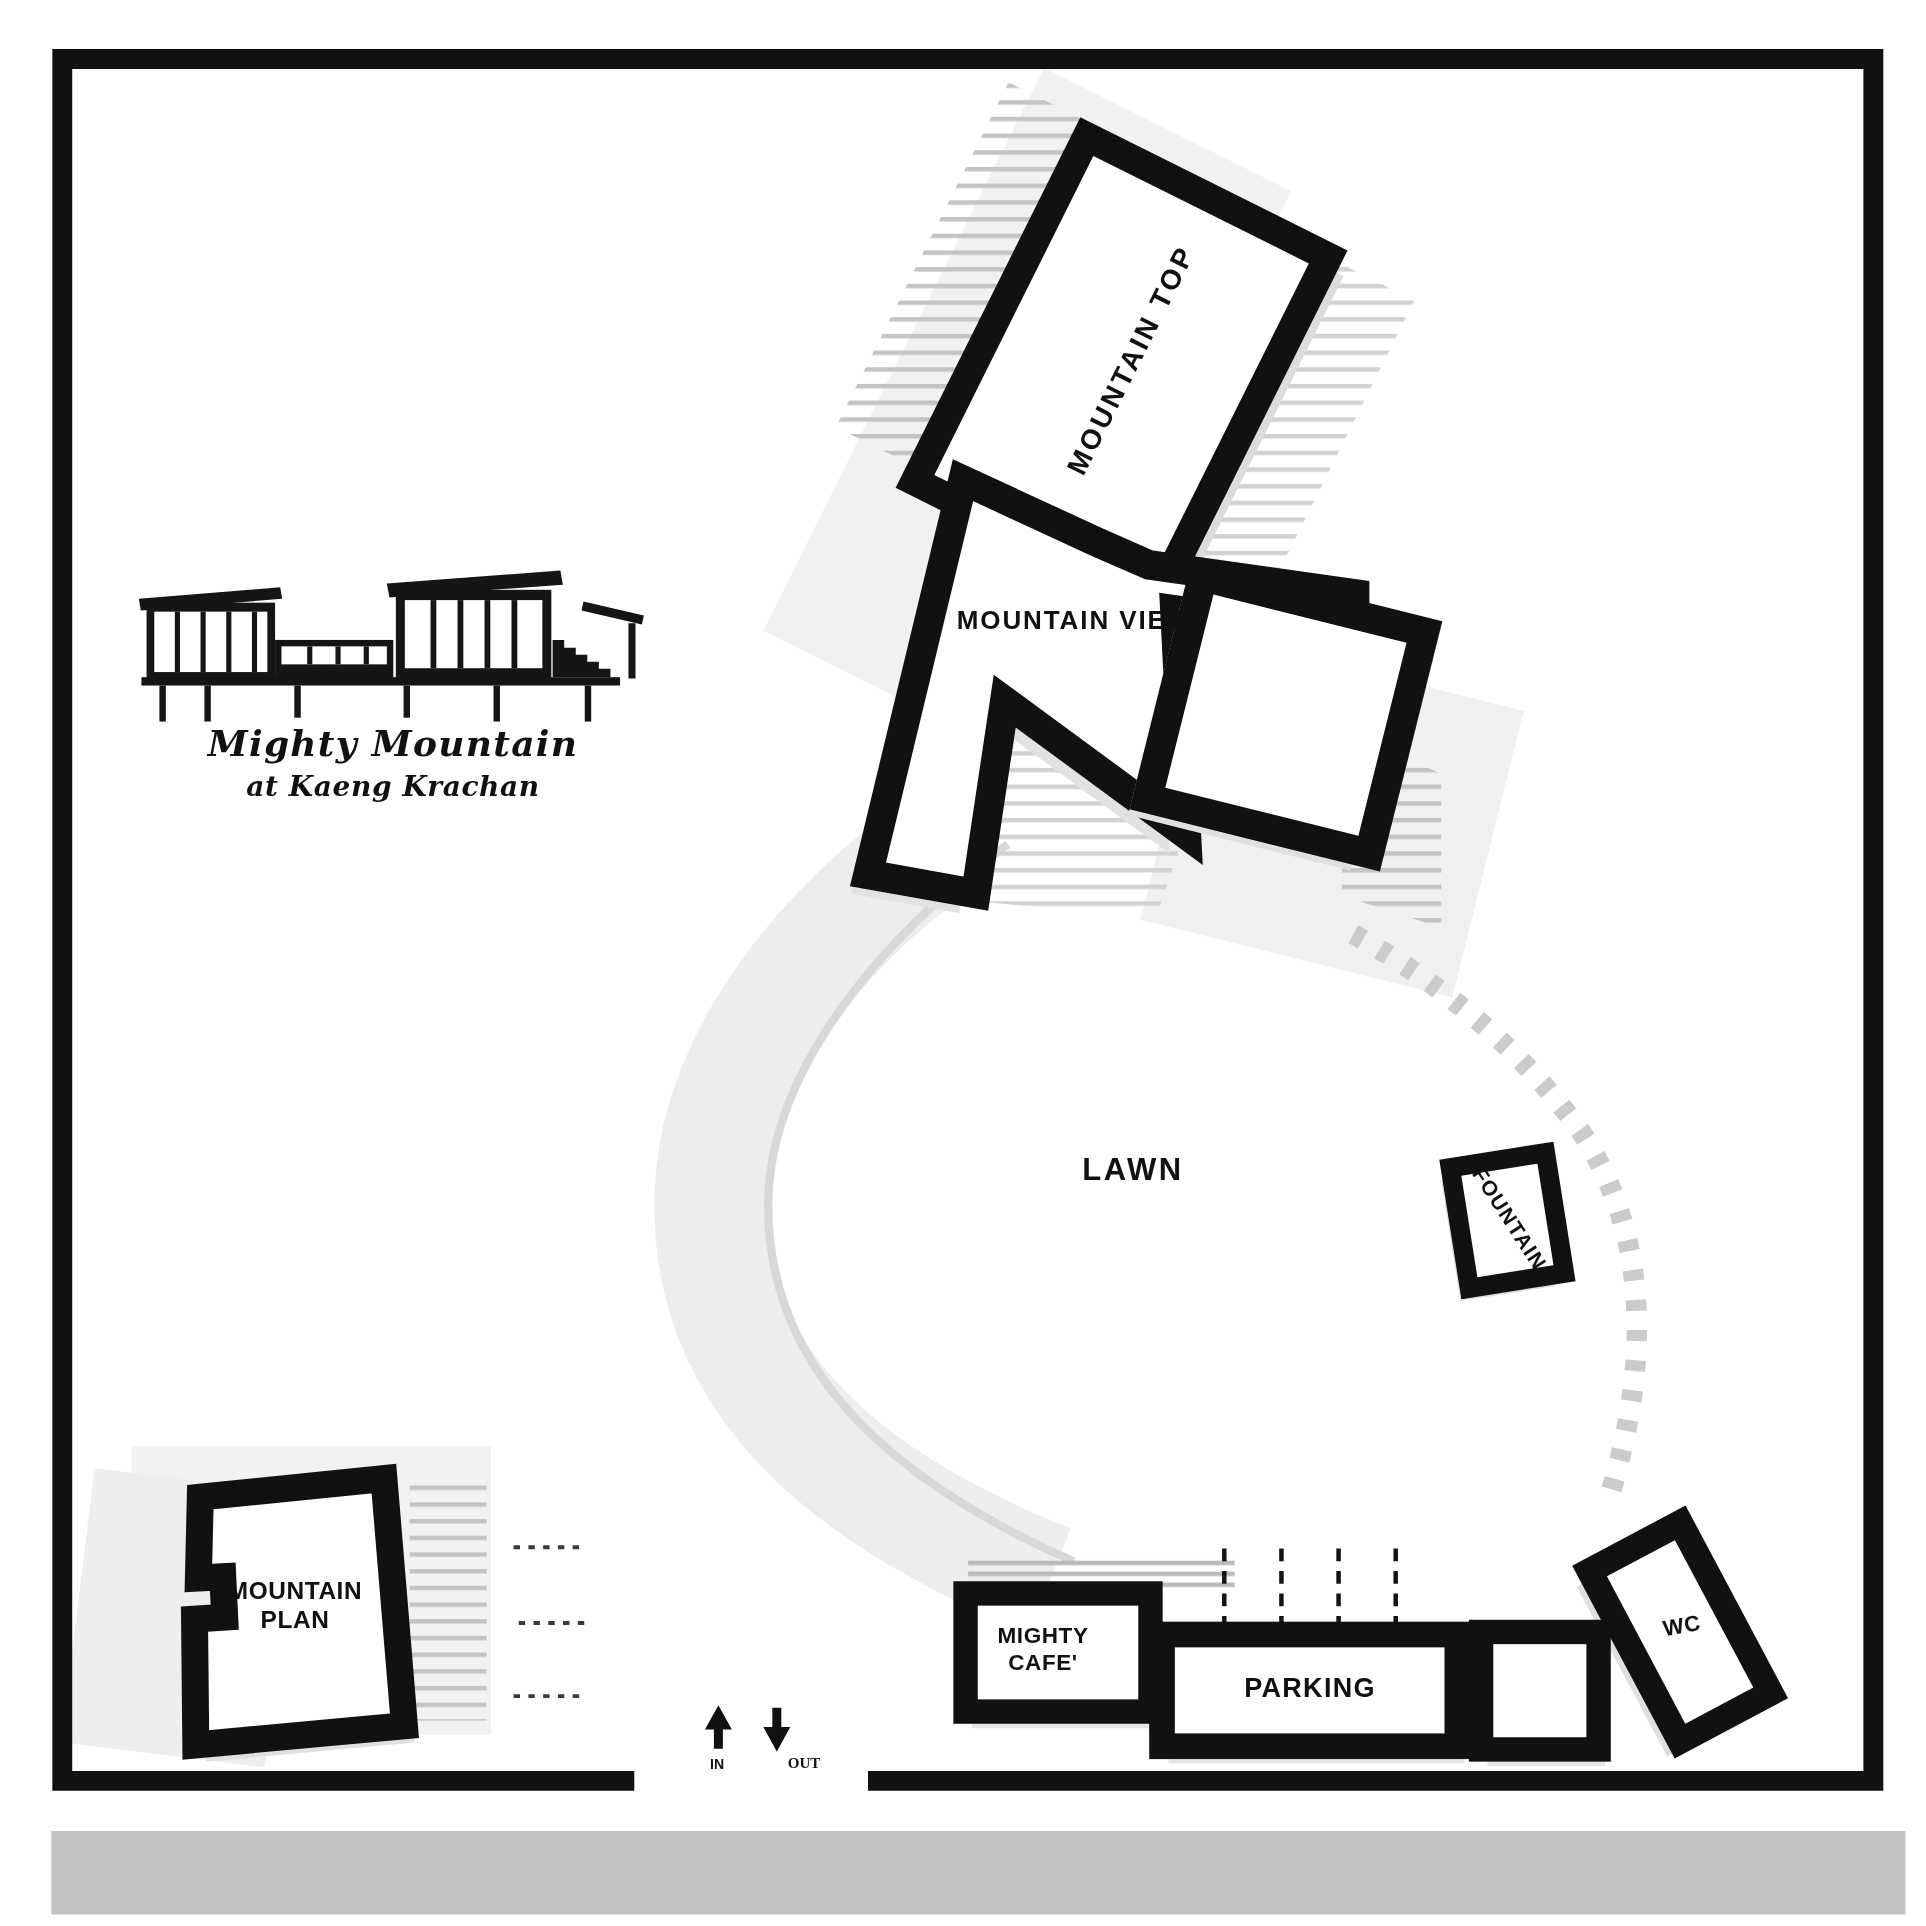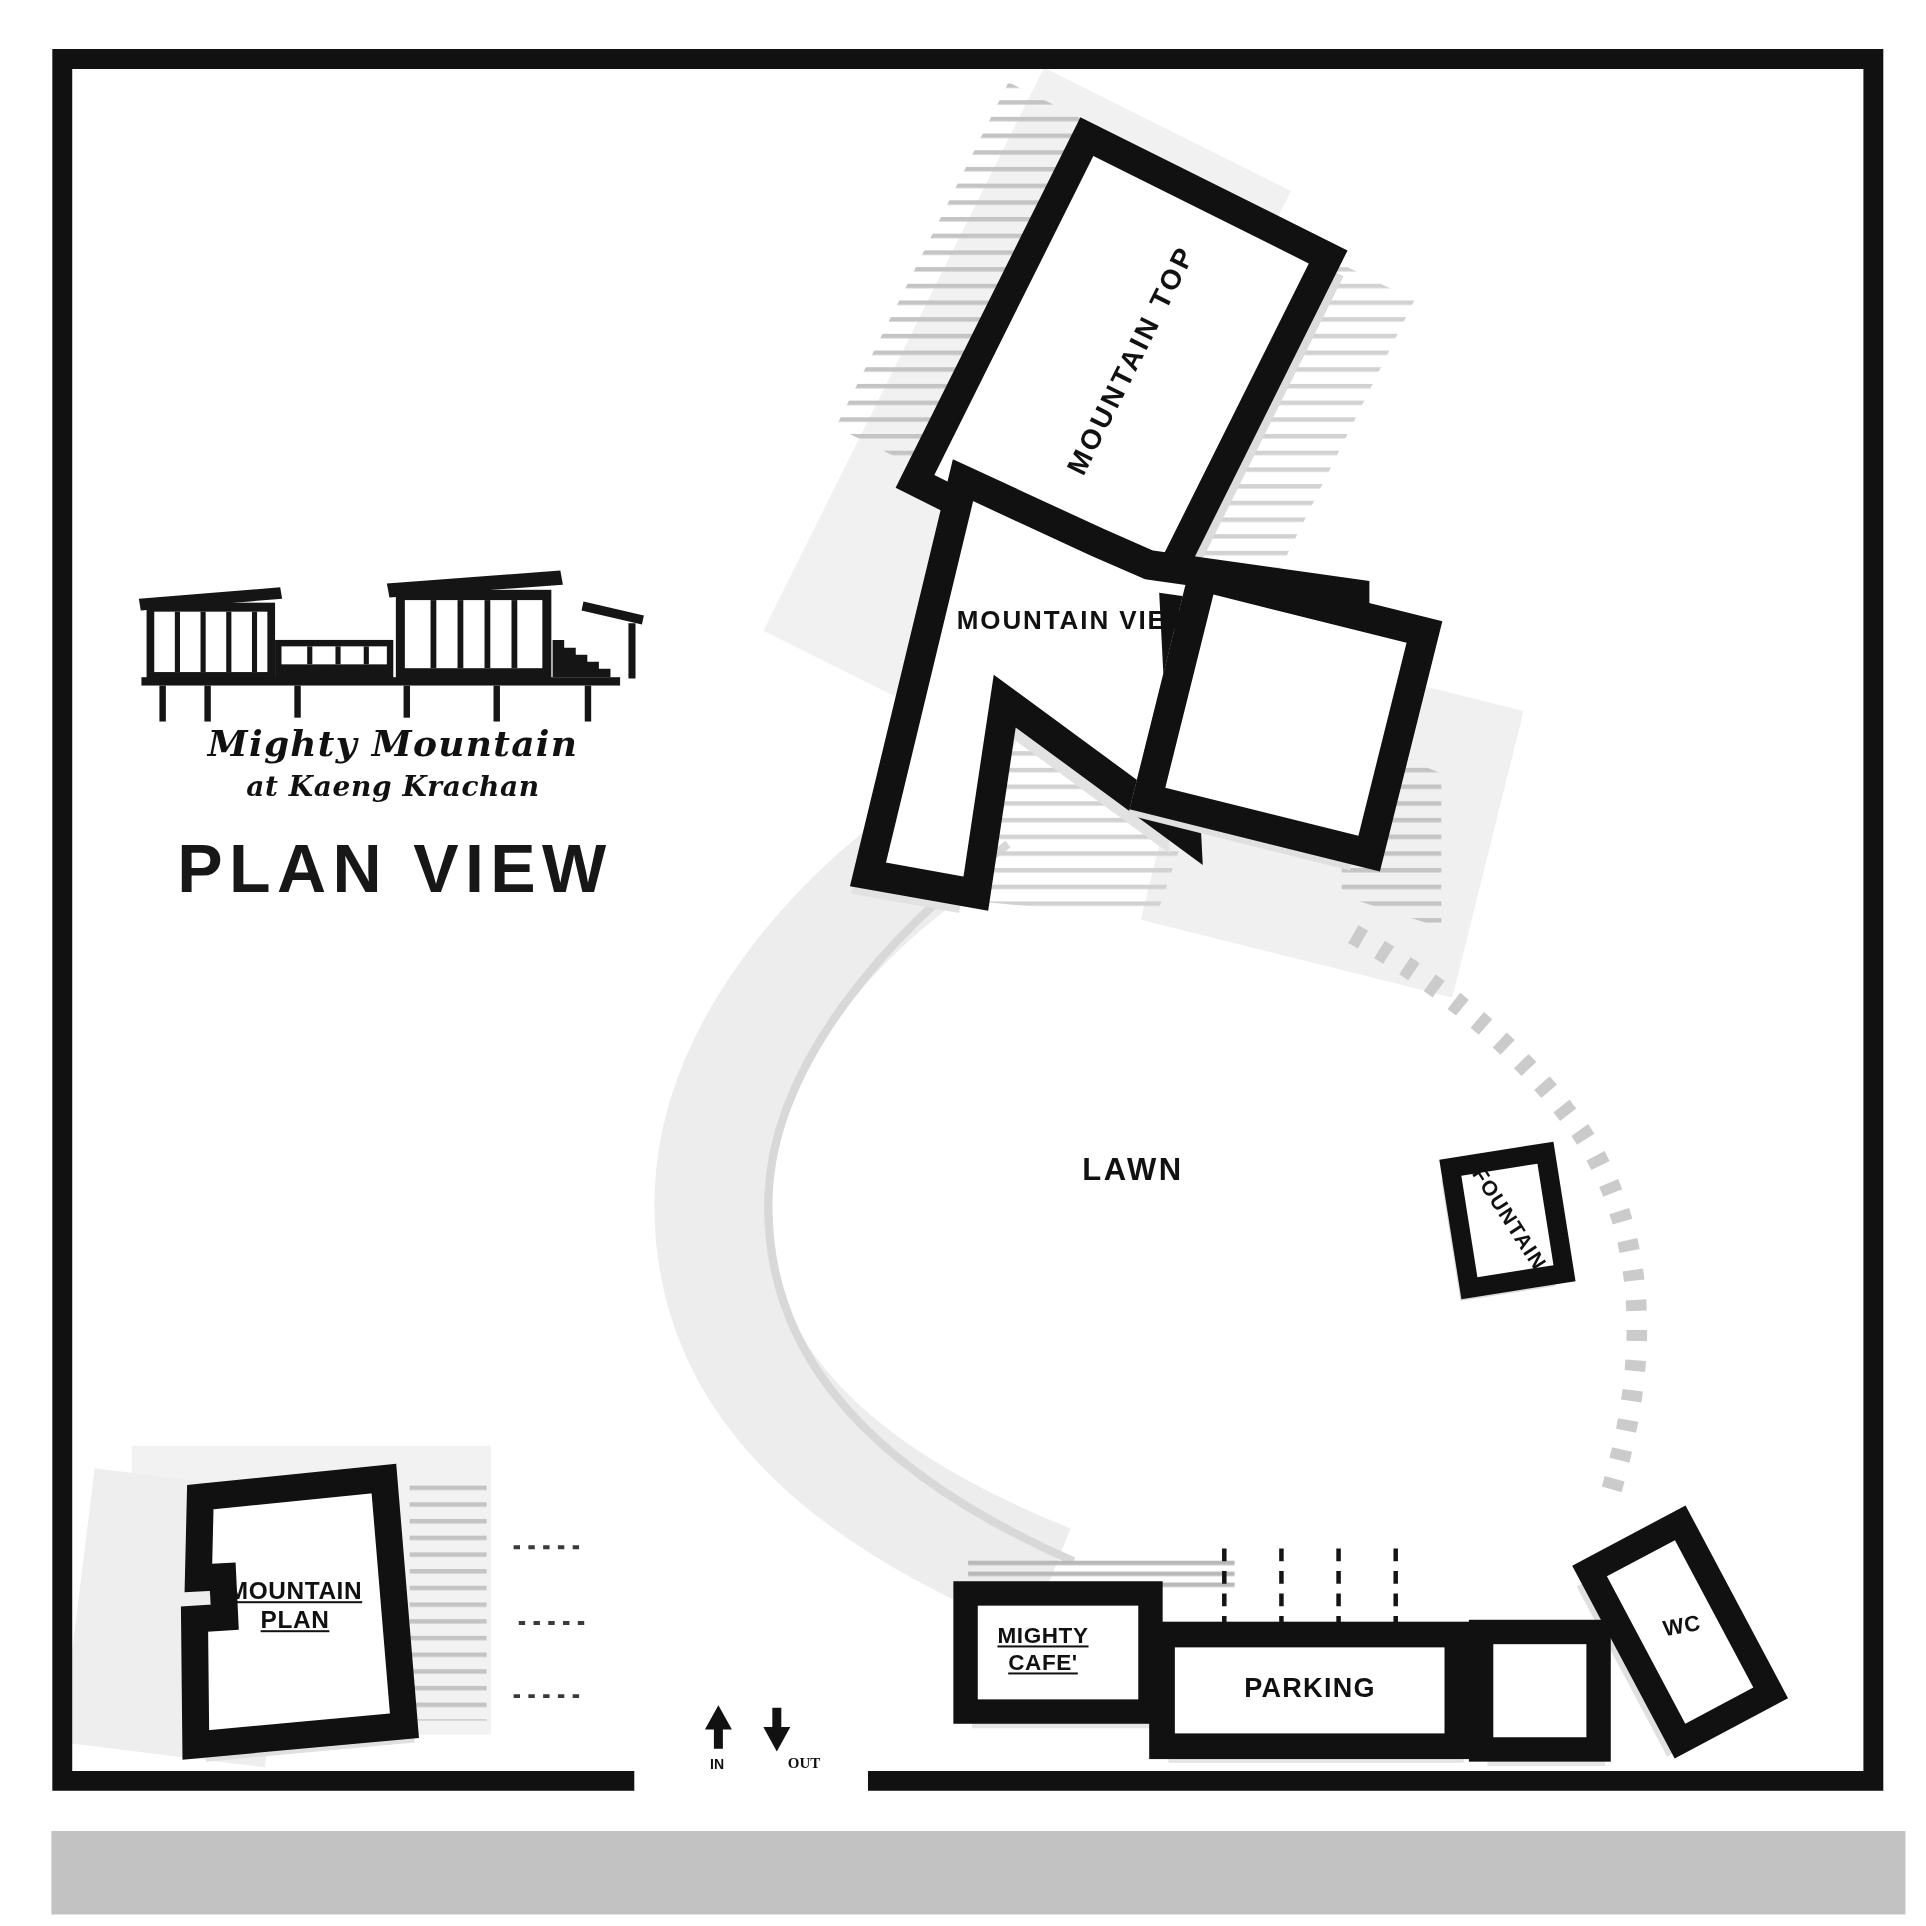--- a/index.html
+++ b/index.html
@@ -13,21 +13,21 @@
   .art{position:absolute;left:0;top:0;width:1926px;height:1926px;}
   .lbl{
     position:absolute;
     transform:translate(-50%,-50%);
     font-weight:700;
     color:#111;
     white-space:nowrap;
     text-align:center;
     line-height:1.18;
   }
-  .lbl span{display:block;text-decoration:underline;}
+  .lbl span{display:block;}
   #lbl-mtn-top{left:1131px;top:360px;transform:translate(-50%,-50%) rotate(-63.5deg);font-size:28px;letter-spacing:3.2px;}
   #lbl-mtn-view{left:1075px;top:620px;font-size:26px;letter-spacing:1.9px;}
   #lbl-lawn{left:1133px;top:1170px;font-size:31px;letter-spacing:2.6px;}
   #lbl-fountain{left:1509px;top:1219px;transform:translate(-50%,-50%) rotate(57deg);font-size:21px;letter-spacing:1.3px;}
   #lbl-mtn-side{left:295px;top:1606px;font-size:24.4px;letter-spacing:0.6px;}
   #lbl-cafe{left:1043px;top:1650px;font-size:22.5px;letter-spacing:0.6px;}
   #lbl-parking{left:1310px;top:1689px;font-size:27px;letter-spacing:1.3px;}
   #lbl-wc{left:1682px;top:1626px;transform:translate(-50%,-50%) rotate(-10deg);font-size:22px;letter-spacing:0.6px;}
   #lbl-in{left:717px;top:1764px;font-size:14px;}
   #lbl-out{left:804px;top:1764px;font-size:15px;font-family:Liberation Serif, serif;}
@@ -176,21 +176,20 @@
       <rect x="544" y="56" width="9" height="106"></rect>
       <rect x="586" y="56" width="9" height="106"></rect>
       <polygon points="650,118 668,118 668,130 686,130 686,141 704,141 704,152 722,152 722,163 740,163 740,176 650,176"></polygon>
       <polygon points="698,58 792,80 789,94 695,72"></polygon>
       <rect x="768" y="92" width="11" height="86"></rect>
     </g>
   </svg>
 
   <div class="lbl" id="brand-name">Mighty Mountain</div>
   <div class="lbl" id="brand-tagline">at Kaeng Krachan</div>
-  <div class="lbl" id="page-title">PLAN VIEW</div>
 
   <div class="lbl" id="lbl-mtn-top">MOUNTAIN TOP</div>
   <div class="lbl" id="lbl-mtn-view">MOUNTAIN VIEW</div>
   <div class="lbl" id="lbl-lawn">LAWN</div>
   <div class="lbl" id="lbl-fountain">FOUNTAIN</div>
 
   <div class="lbl" id="lbl-mtn-side">
     <span>MOUNTAIN</span>
     <span>PLAN</span>
   </div>

